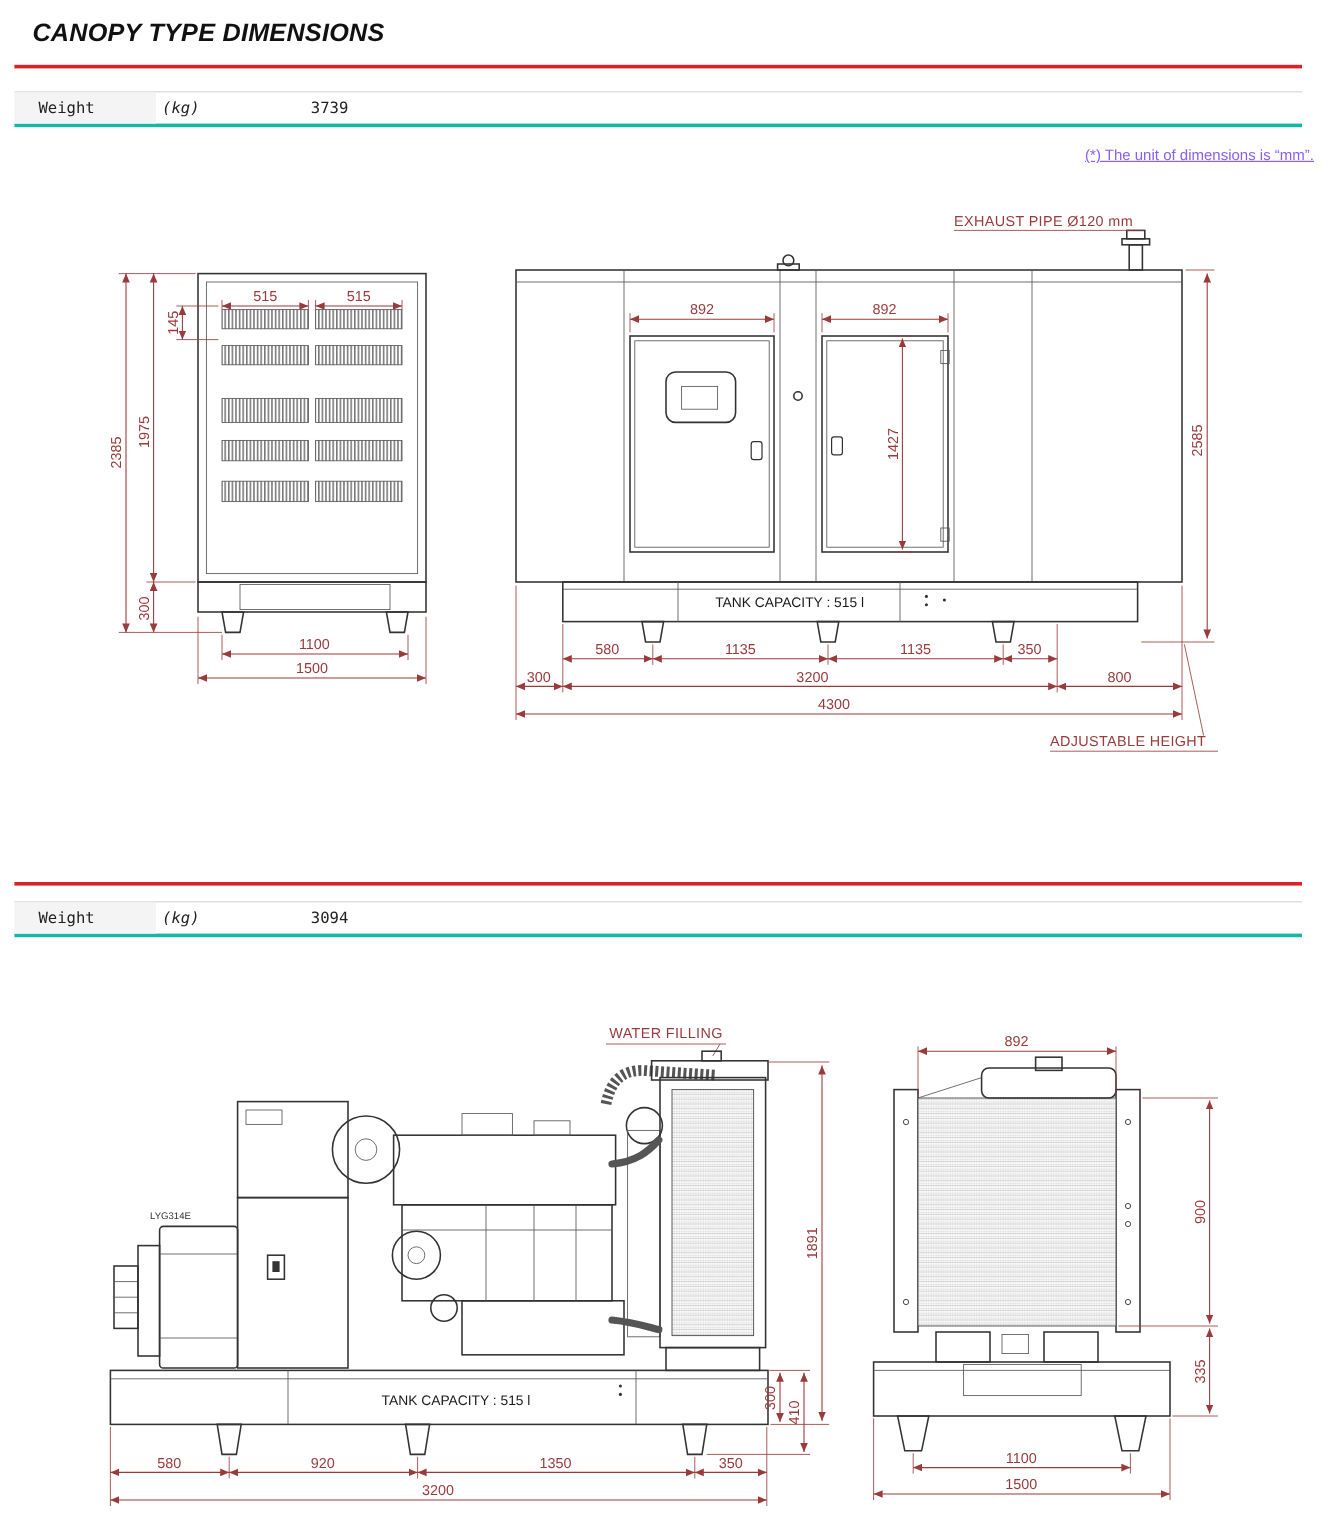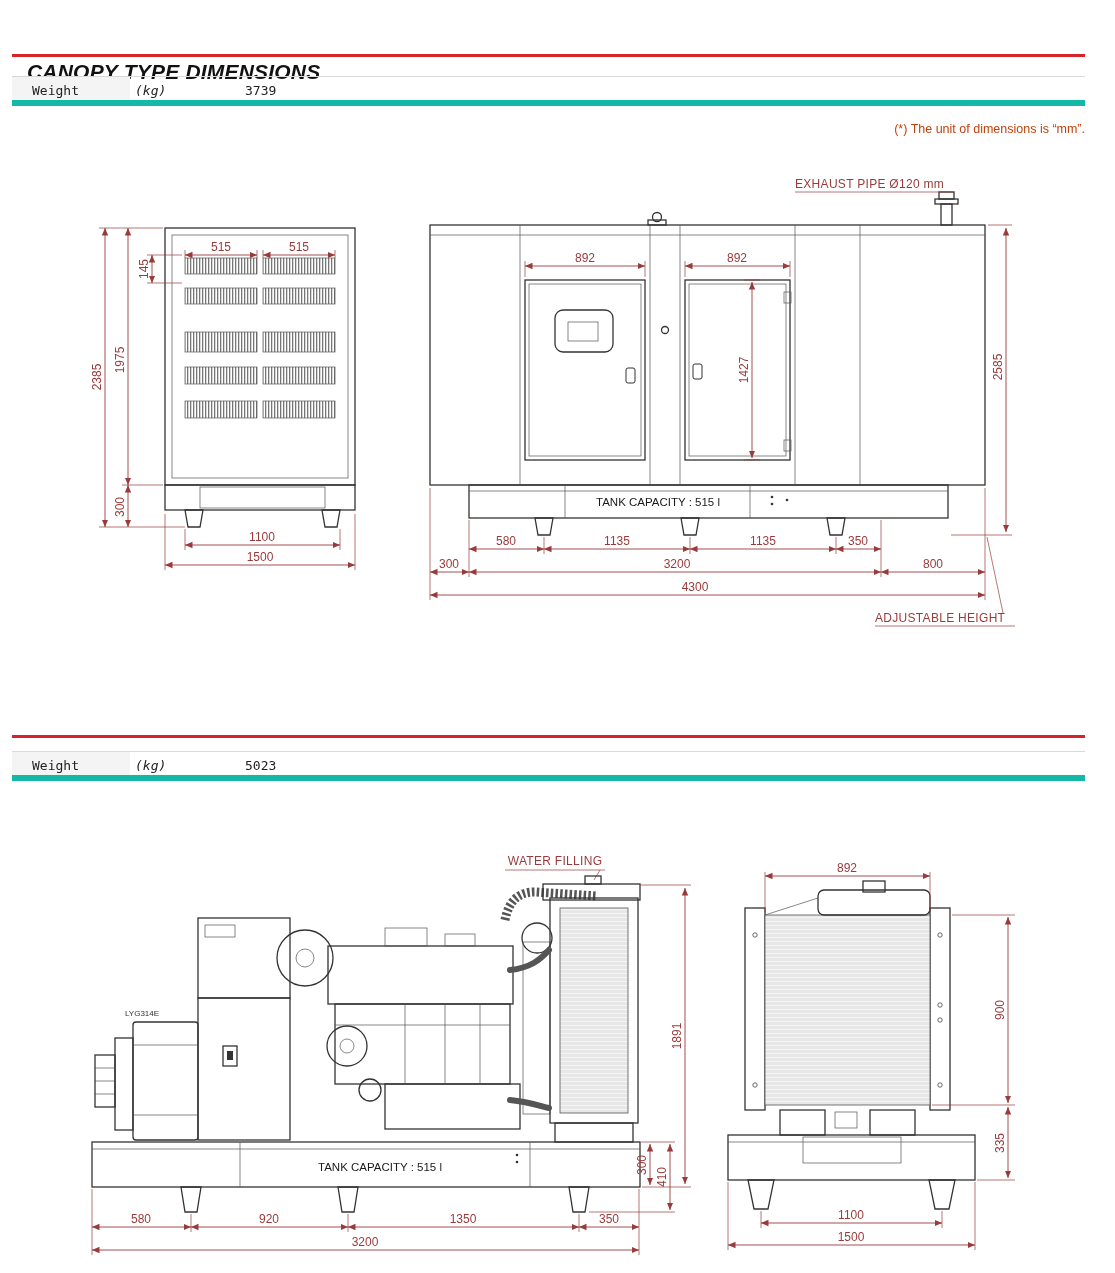--- a/index.html
+++ b/index.html
@@ -1,32 +1,32 @@
 <!DOCTYPE html>
 <html><head>
 <meta charset="utf-8">
 <style>
   * { margin:0; padding:0; box-sizing:border-box; }
   html,body { background:#fff; }
   .page { position:relative; width:1115px; height:1273px; background:#fff;
           font-family:"Liberation Sans", sans-serif; overflow:hidden; }
 
   .section-title { position:absolute; left:27px; font-size:21px; font-weight:bold;
-                   font-style:italic; color:#111; letter-spacing:.2px;margin-top:44px; }
+                   font-style:italic; color:#111; letter-spacing:.2px; }
   .rule { position:absolute; left:12px; width:1073px; height:3px; background:#d8232a; }
 
   .weight-row { position:absolute; left:12px; width:1073px; height:30px;
-                border-top:1px solid #d9d9d9; border-bottom:6px solid #14b8a6;
+                border-top:1px solid #d9d9d9; border-bottom:3px solid #14b8a6;
                 font-family:"DejaVu Sans Mono", monospace; font-size:13px; color:#222; }
   .weight-row .cell-label { position:absolute; left:0; top:0; width:118px; height:100%;
                             background:#f4f4f4; padding-left:20px; line-height:28px; }
   .weight-row .cell-unit  { position:absolute; left:123px; line-height:28px;font-style:italic; }
-  .weight-row .cell-value { position:absolute; left:233px; line-height:28px; }
-
-  .unit-note { position:absolute; right:30px; top:122px; font-size:12.5px; color:#c2410c; }
+  .weight-row .cell-value { position:absolute; left:247px; line-height:28px; }
+
+  .unit-note { position:absolute; right:20px; top:122px; font-size:12.5px; color:#8b5cf6;text-decoration:underline; }
 
   svg.drawing { position:absolute; overflow:visible; }
 
   
   .ol { fill:none; stroke:#333; stroke-width:1.3; }
   .il { fill:none; stroke:#555; stroke-width:0.7; }
   .hd { fill:#fff; stroke:#333; stroke-width:1; }
   .gr { stroke:#555; stroke-width:0.7; }
   .bolt { fill:none; stroke:#444; stroke-width:0.8; }
   .flex { fill:none; stroke:#555; stroke-width:9; stroke-dasharray:2.5 2.2; }
@@ -246,21 +246,21 @@
       <text class="lbl" x="470" y="450">ADJUSTABLE HEIGHT</text>
       <line class="xl" x1="470" y1="454" x2="610" y2="454"></line>
     </g>
   </svg>
 
   <div class="rule" style="top:735px"></div>
 
   <div class="weight-row" style="top:751px">
     <span class="cell-label">Weight</span>
     <span class="cell-unit">(kg)</span>
-    <span class="cell-value">5023</span>
+    <span class="cell-value">3094</span>
   </div>
 
   <svg class="drawing" style="left:85px;top:850px" width="625" height="415" viewBox="0 0 625 415">
     <defs>
       <marker id="arC" markerUnits="userSpaceOnUse" markerWidth="8" markerHeight="8" refX="7.5" refY="4" orient="auto-start-reverse" viewBox="0 0 8 8">
         <path d="M0,0.8 L7.5,4 L0,7.2 Z" fill="#9a3b3b"></path>
       </marker>
       <pattern id="gridC" width="4" height="4" patternUnits="userSpaceOnUse">
         <rect width="4" height="4" fill="#fff"></rect>
         <path d="M0,0 H4 M0,2 H4" stroke="#aaa" stroke-width="0.4" fill="none"></path>

